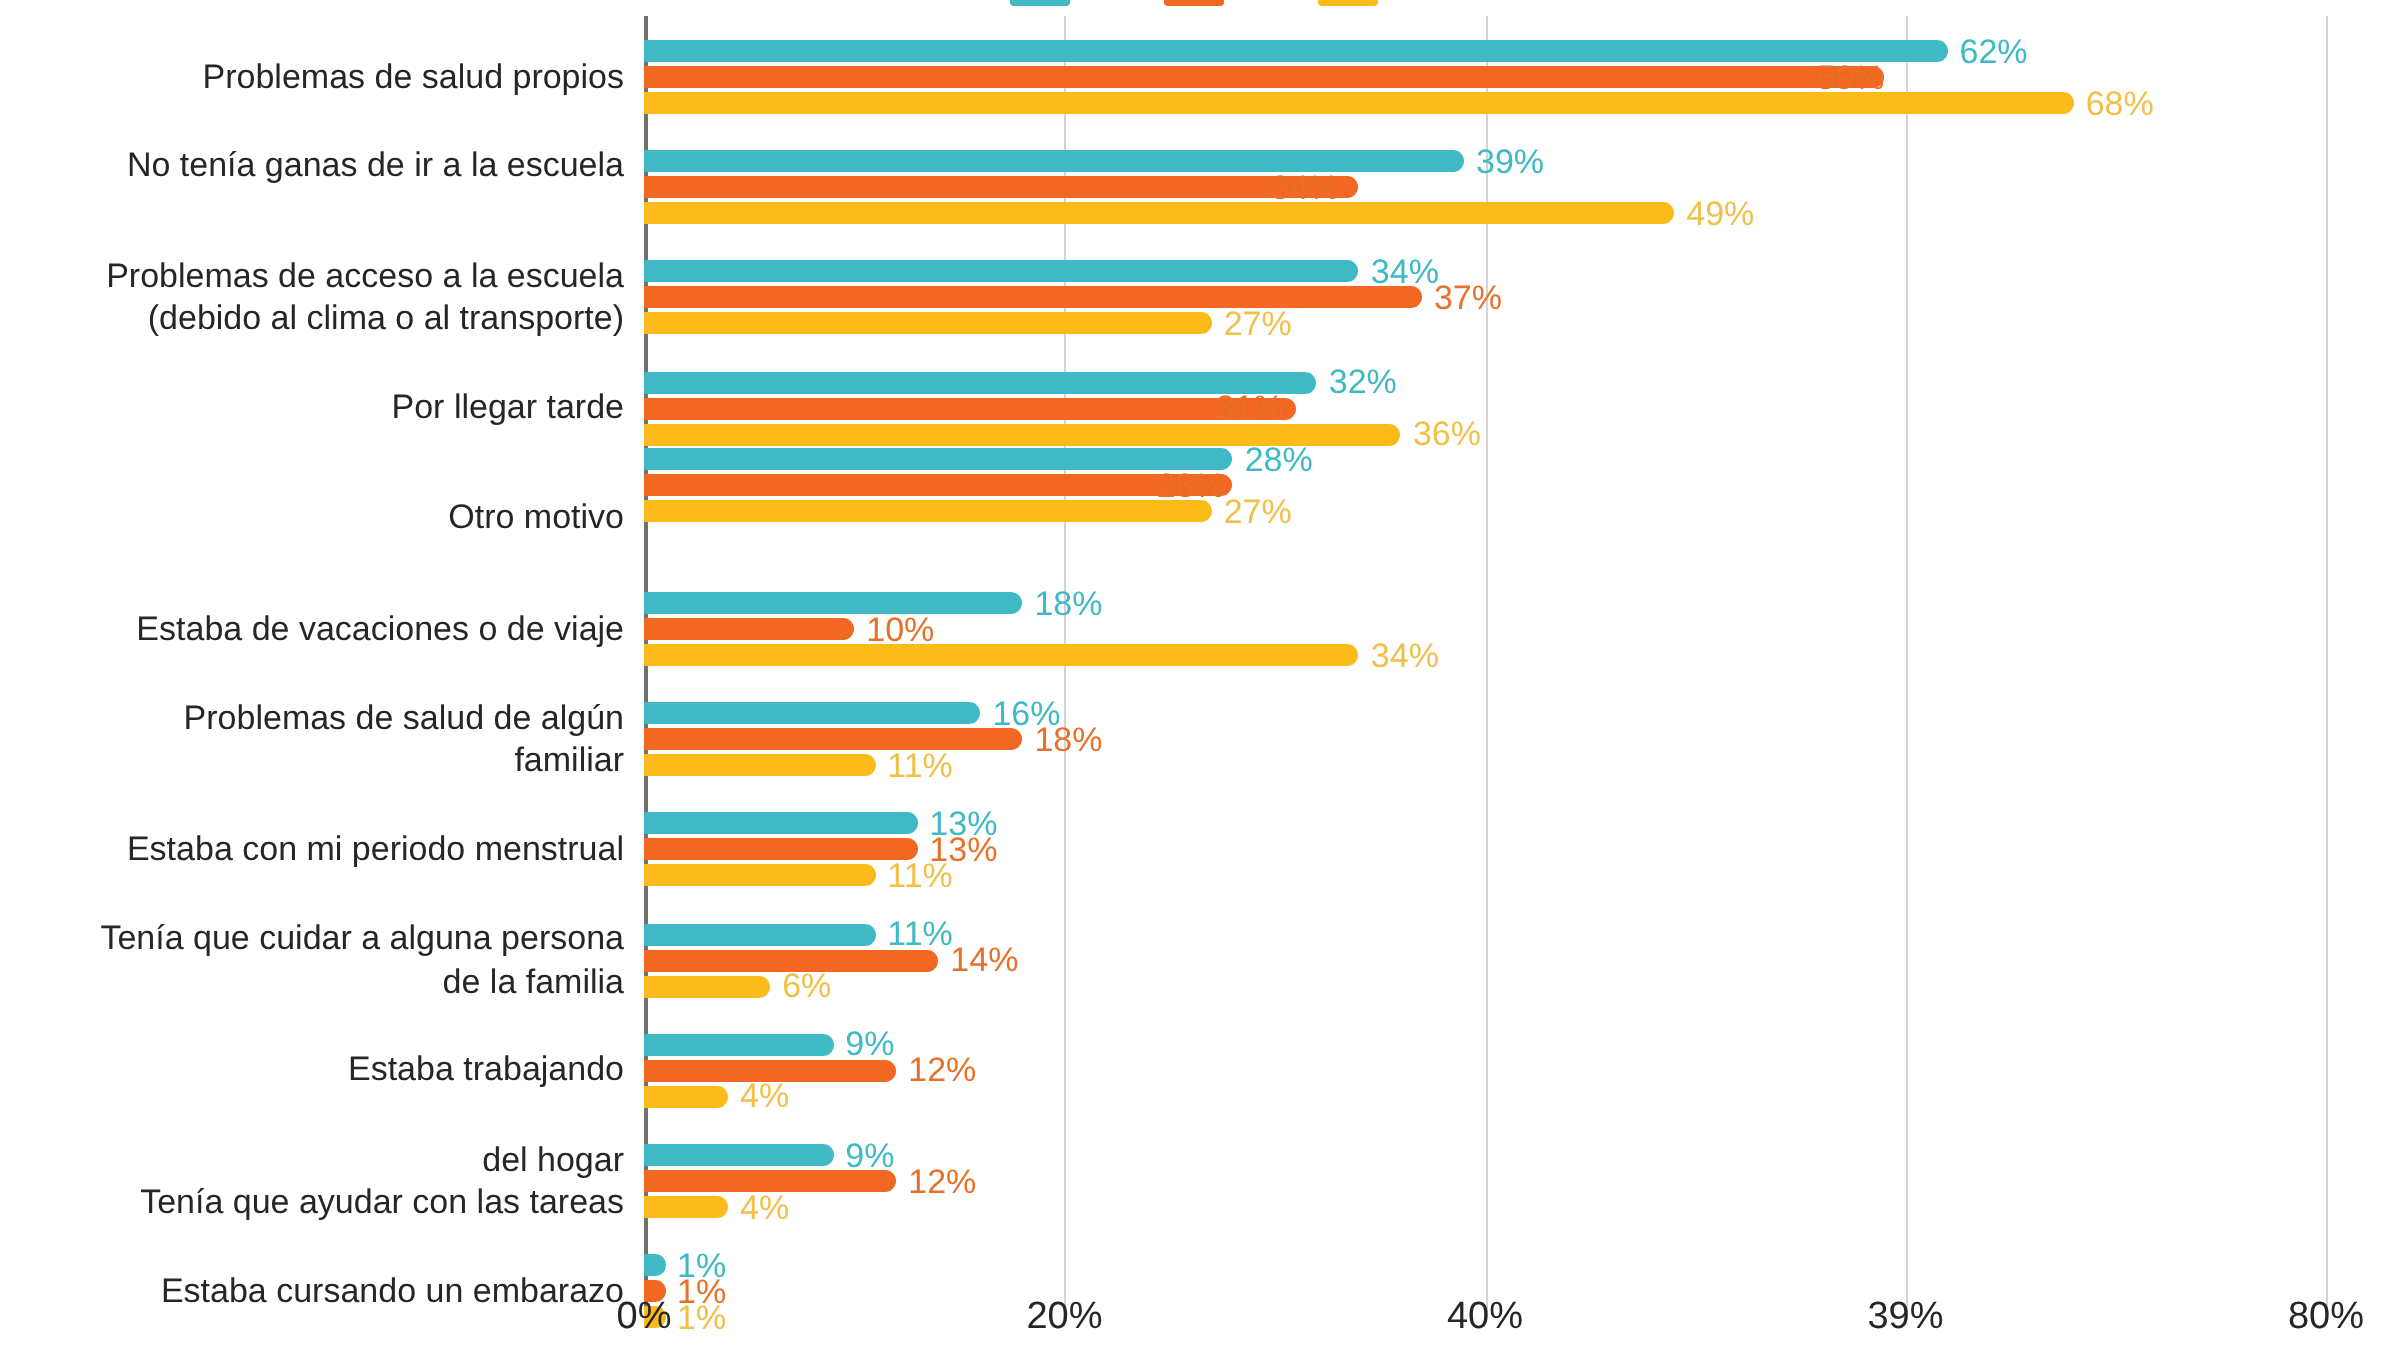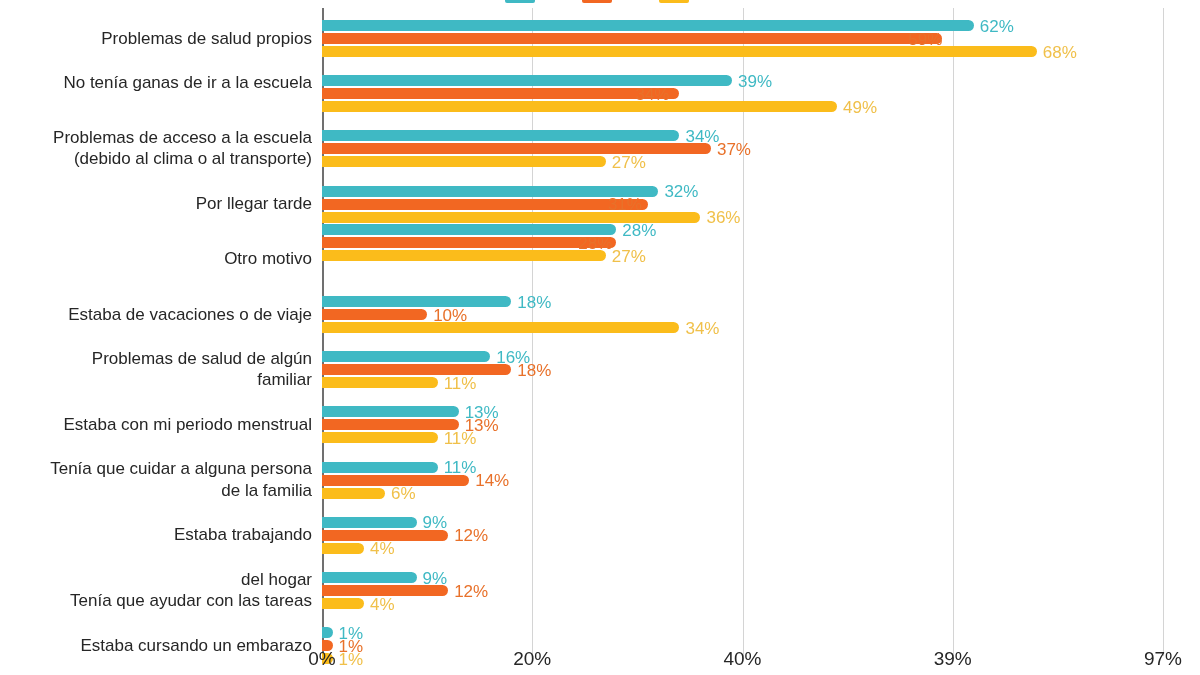--- a/index.html
+++ b/index.html
@@ -384,16 +384,16 @@
           <span class="val s2" style="left: 16.5125px;">1%</span>
         </div>
       </div>
     </div>
 
   <div class="xticks" id="xticks">
       <div class="xtick" style="left: 0px;">0%</div>
       <div class="xtick" style="left: 210.25px;">20%</div>
       <div class="xtick" style="left: 420.5px;">40%</div>
       <div class="xtick" style="left: 630.75px;">39%</div>
-      <div class="xtick" style="left: 841px;">97%</div>
+      <div class="xtick" style="left: 841px;">80%</div>
     </div>
 
 </div>
 
 </body></html>

